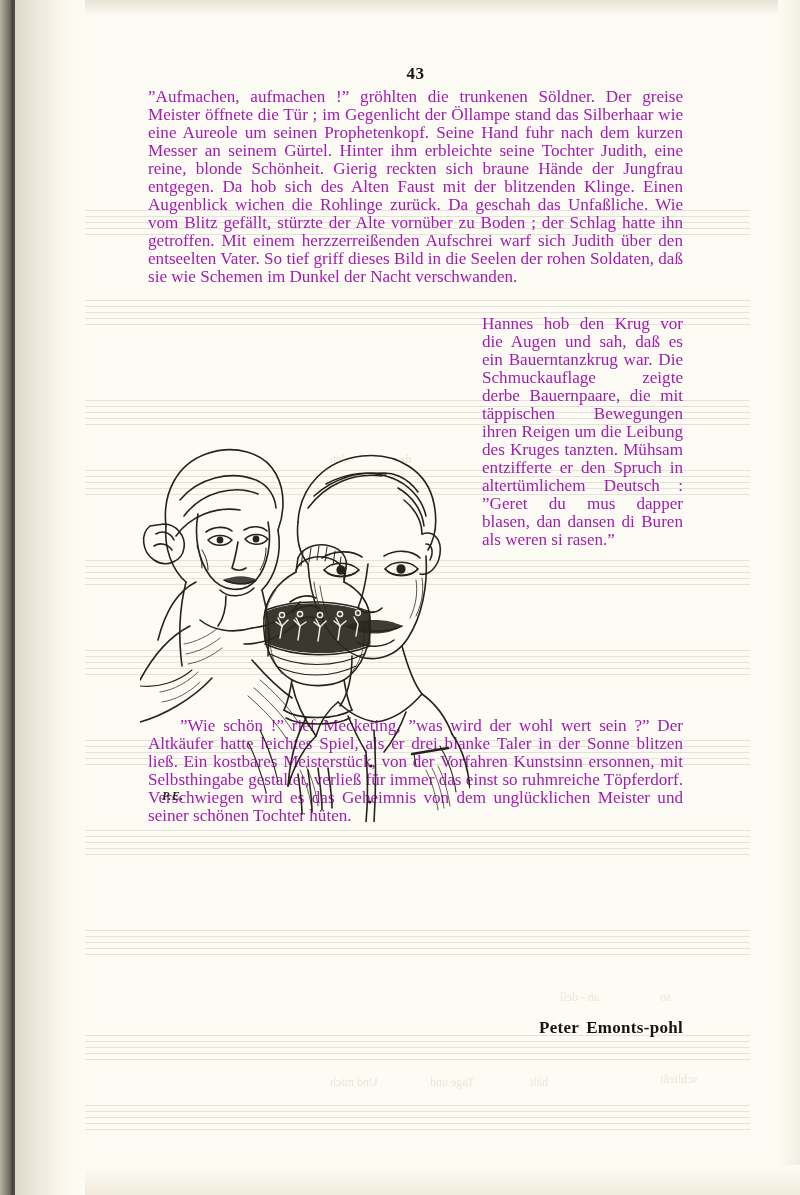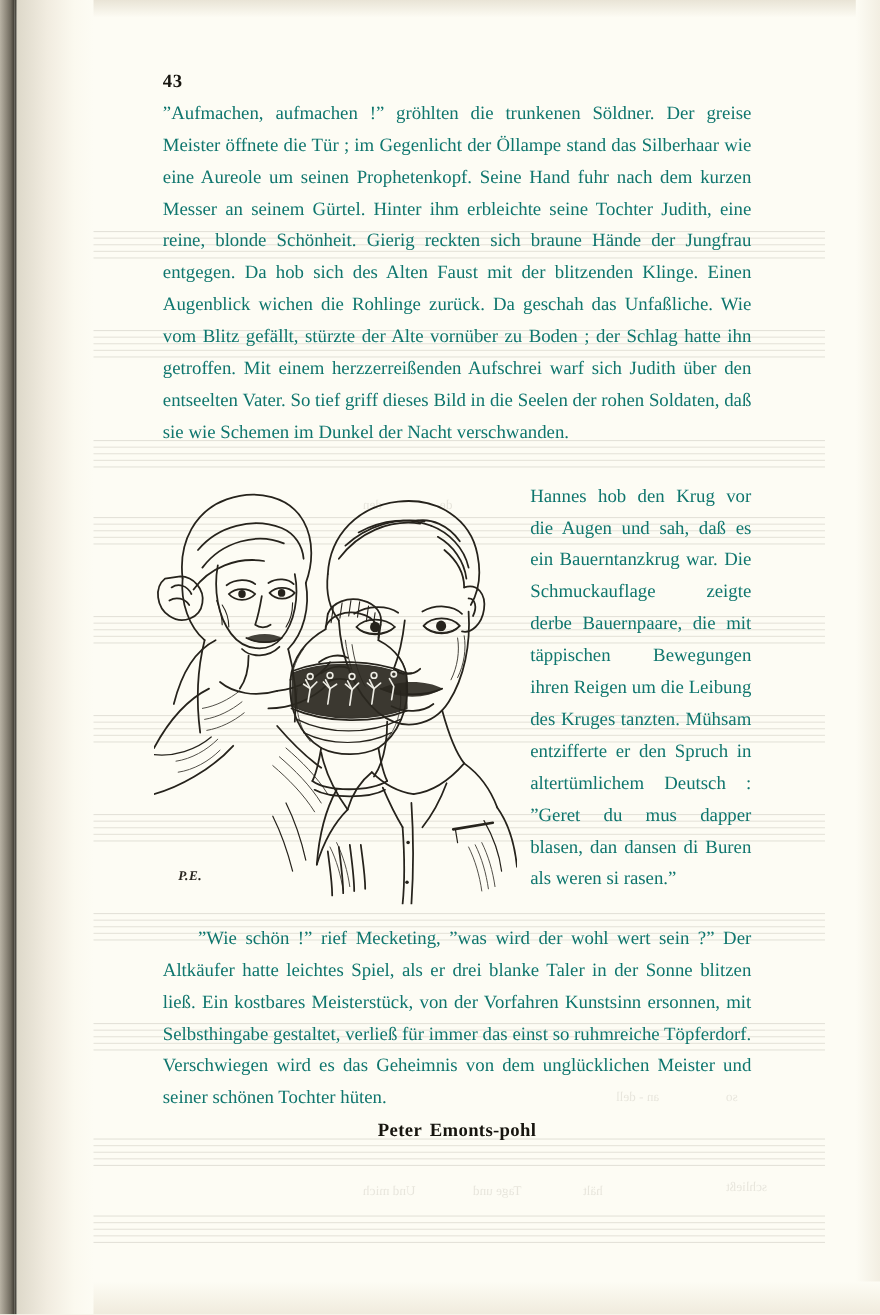--- a/index.html
+++ b/index.html
@@ -47,43 +47,43 @@
   .bleed .staff i{display:block;height:1px;background:#6a6352;margin-bottom:5px;}
   .bleed .lyric{
     position:absolute;color:#7b7364;font-size:12px;
     font-family:"Liberation Serif",serif;
     transform:scaleX(-1);white-space:nowrap;
   }
 
   
   .folio{
     position:absolute;left:148px;top:64px;width:535px;
-    text-align:left;font-weight:bold;font-size:17px;color:#17150f;
+    text-align:center;font-weight:bold;font-size:17px;color:#17150f;
     letter-spacing:.5px;
   }
 
   .textblock{
     position:absolute;left:148px;top:88px;width:535px;
-    color:#0f766e;font-size:17.1px;line-height:29px;
+    color:#a21caf;font-size:17.1px;line-height:18px;
     text-align:justify;
   }
   .textblock p{margin:0;}
   .para-indent{text-indent:32px;}
 
   
   .wrapzone{position:relative;}
   .illo-float{
     float:left;width:330px;height:392px;
     margin:8px 14px 2px -10px;
     shape-outside:inset(0);
   }
 
   .byline{
     position:absolute;left:148px;top:1018px;width:535px;
-    text-align:center;font-weight:bold;font-size:17px;color:#17150f;
+    text-align:right;font-weight:bold;font-size:17px;color:#17150f;
     letter-spacing:.3px;
   }
   .byline .gap{display:inline-block;width:7px;}
 
   
   .illo-wrap{position:absolute;left:140px;top:430px;width:330px;height:392px;}
   .illo-sig{
     position:absolute;left:22px;bottom:18px;
     font-family:"Liberation Serif",serif;font-style:italic;font-weight:bold;
     font-size:12px;color:#2a2721;letter-spacing:.5px;

